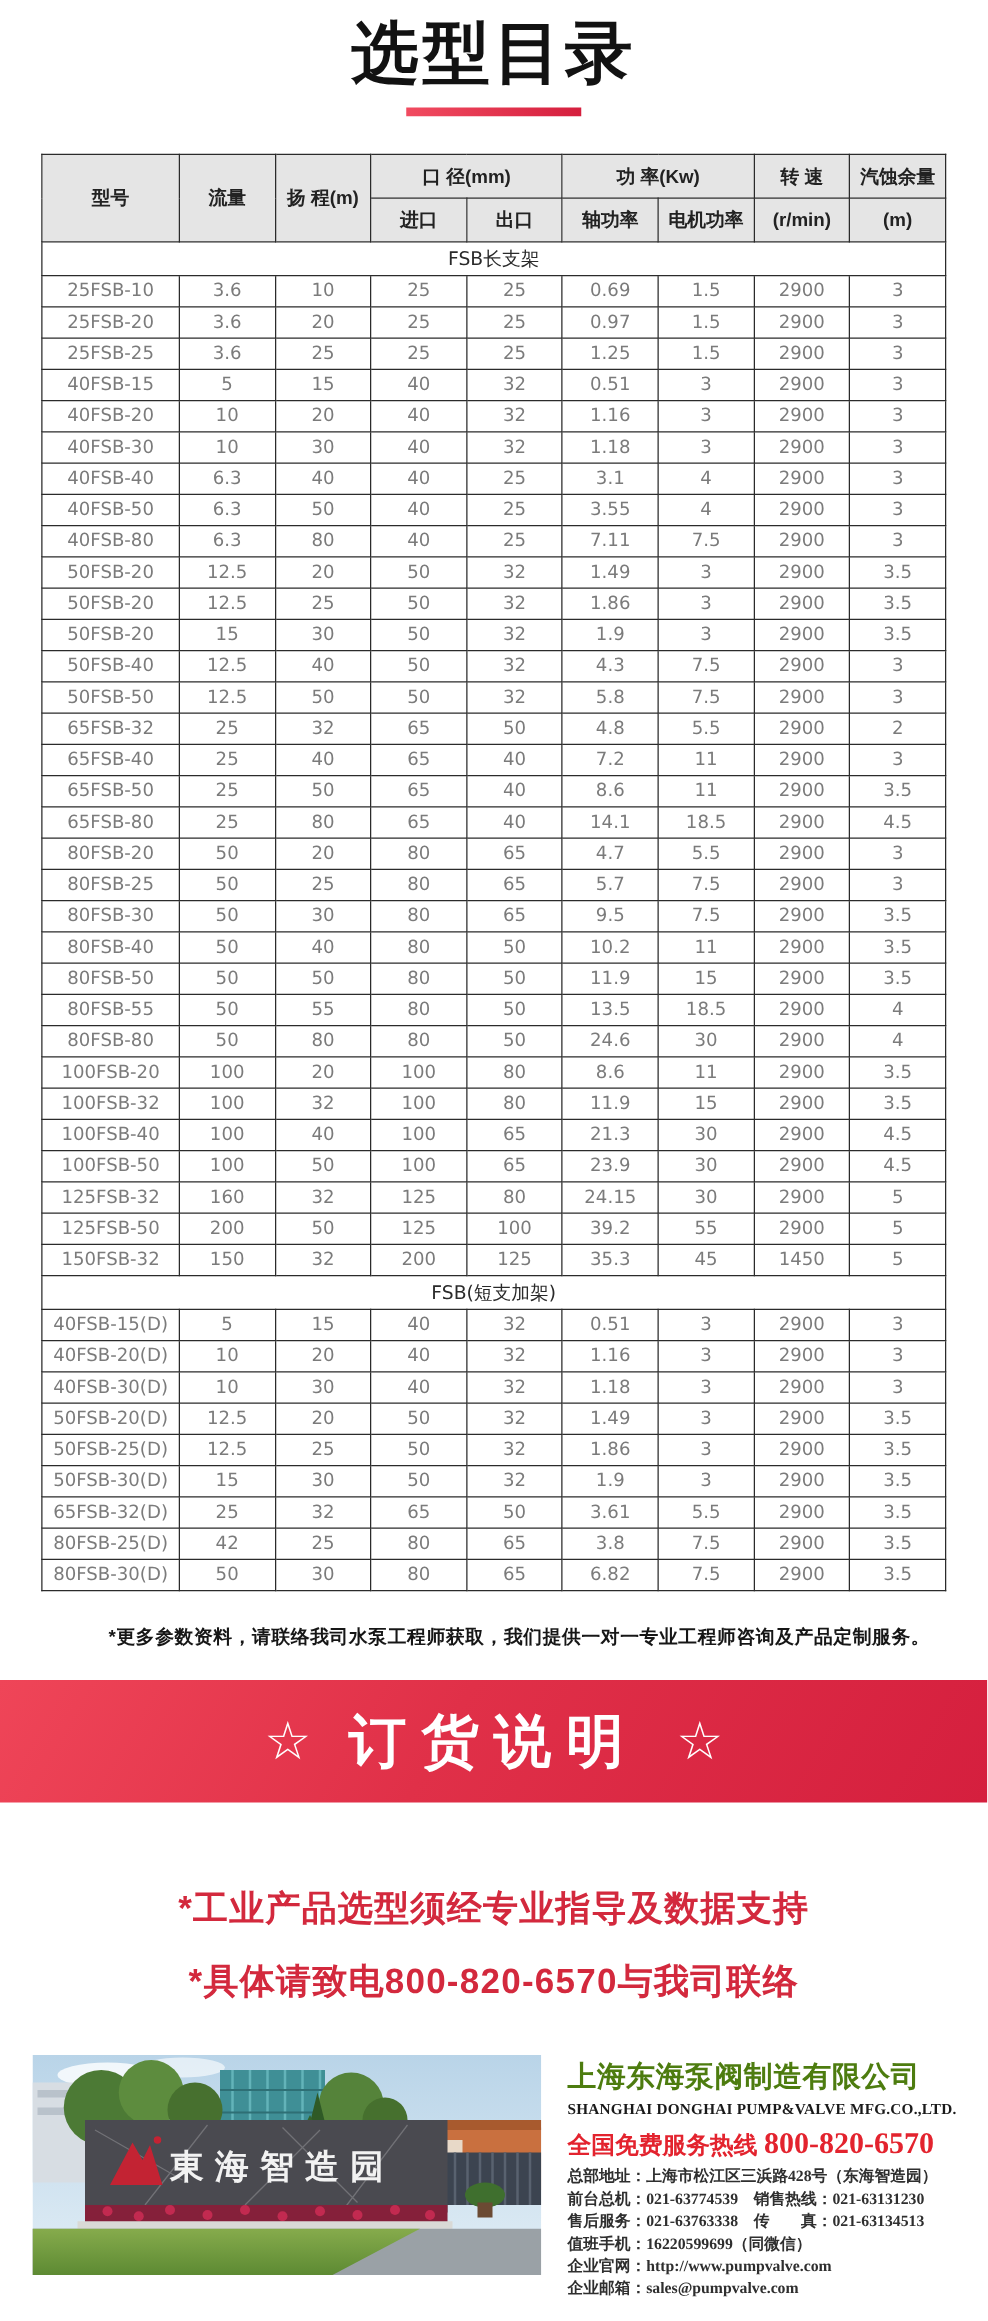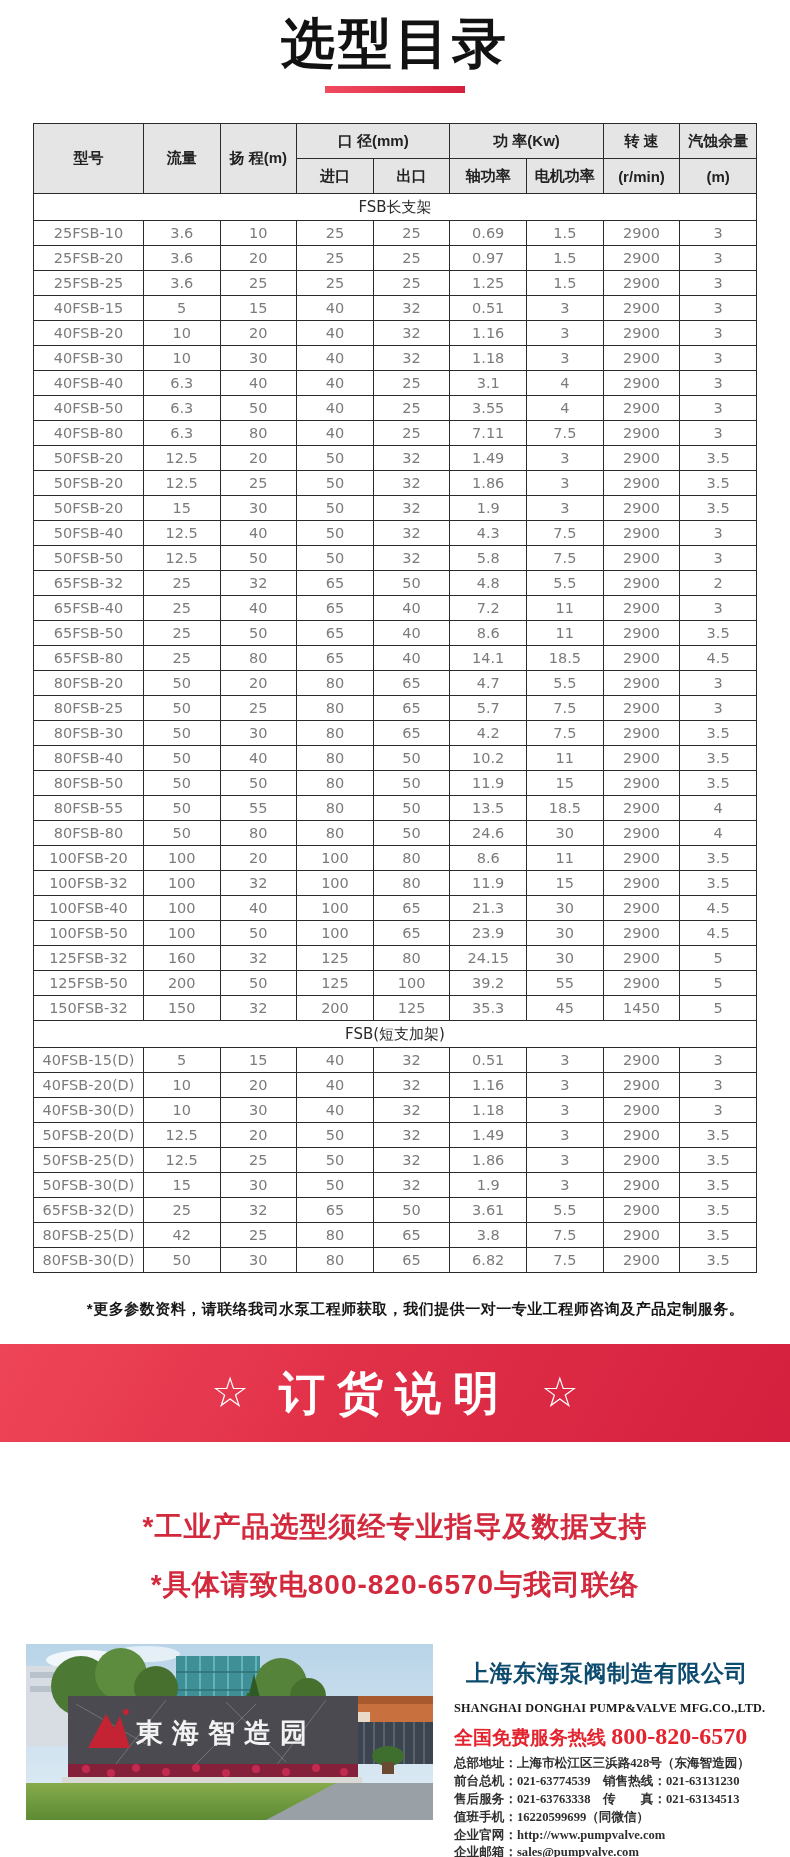--- a/index.html
+++ b/index.html
@@ -49,21 +49,21 @@
   .banner-title{font-size:46px;font-weight:700;letter-spacing:12px;line-height:1;}
   
   .notice{padding-top:34px;text-align:center;margin-top:32px;}
   .notice p{
     margin:0 0 20px 0;color:#d3293d;font-weight:800;font-size:28px;letter-spacing:1px;
   }
   
   .company{display:flex;margin:40px 26px 0 26px;gap:21px;}
   .photo{width:407px;height:176px;flex:none;display:block;}
   .info{flex:1;padding-top:2px;min-width:0;}
-  .company-name{font-size:23px;font-weight:900;color:#0c4a6e;margin:12px;white-space:nowrap;letter-spacing:0.5px;}
+  .company-name{font-size:23px;font-weight:900;color:#4d7c0f;margin:0;white-space:nowrap;letter-spacing:0.5px;}
   .company-en{
     font-size:12.2px;font-weight:700;color:#1a1a1a;margin-top:3px;
     font-family:"Liberation Serif","DejaVu Serif",serif;letter-spacing:0.2px;white-space:nowrap;
   }
   .hotline{margin-top:7px;color:#e3232e;font-weight:800;font-size:19px;white-space:nowrap;}
   .hotline .num{font-size:24px;font-family:"Liberation Serif","DejaVu Serif",serif;font-weight:900;}
   .contact-list{margin-top:4px;}
   .contact-line{
     font-size:12.6px;color:#2f2f2f;font-weight:700;line-height:17.8px;white-space:nowrap;
     font-family:"Liberation Serif","DejaVu Serif",serif;
@@ -331,21 +331,21 @@
           <td>7.5</td>
           <td>2900</td>
           <td>3</td>
         </tr>
         <tr>
           <td>80FSB-30</td>
           <td>50</td>
           <td>30</td>
           <td>80</td>
           <td>65</td>
-          <td>4.2</td>
+          <td>9.5</td>
           <td>7.5</td>
           <td>2900</td>
           <td>3.5</td>
         </tr>
         <tr>
           <td>80FSB-40</td>
           <td>50</td>
           <td>40</td>
           <td>80</td>
           <td>50</td>

